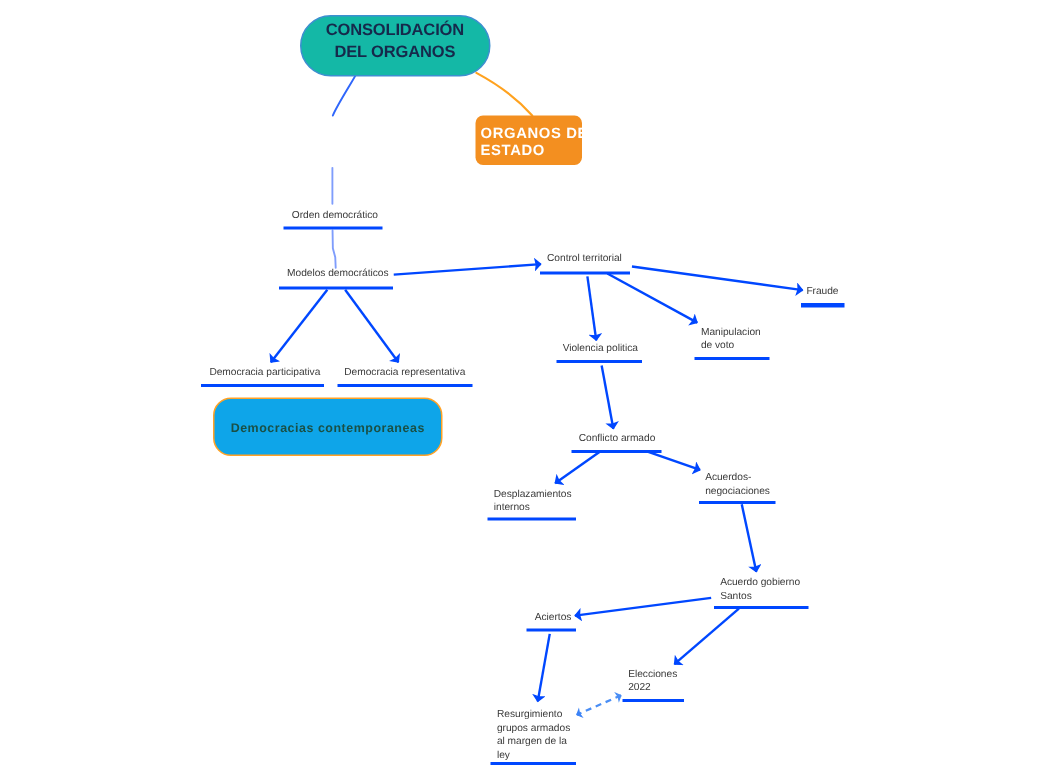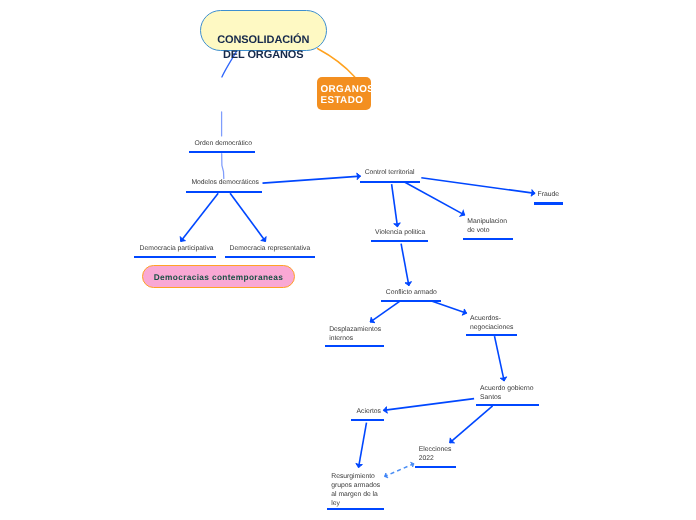--- a/index.html
+++ b/index.html
@@ -2,34 +2,34 @@
 <html><head>
 <meta charset="utf-8">
 <style>
   html,body{margin:0;padding:0;}
   body{width:696px;height:520px;background:#ffffff;overflow:hidden;
        font-family:"Liberation Sans",sans-serif;position:relative;-webkit-font-smoothing:antialiased;text-rendering:geometricPrecision;}
   #canvas{position:absolute;left:0;top:0;width:696px;height:520px;}
   svg.lines{position:absolute;left:0;top:0;width:696px;height:520px;pointer-events:none;}
 
   .root-box{position:absolute;left:200px;top:10.2px;width:126.5px;height:41px;
-            border:1.6px solid #3d8fd0;border-radius:20.5px;background:#fef9c3;
+            border:1.6px solid #3d8fd0;border-radius:20.5px;background:#14b8a6;
             box-sizing:border-box;display:flex;flex-direction:column;
-            align-items:center;justify-content:flex-start;padding-top:22px;}
+            align-items:center;justify-content:flex-start;padding-top:2px;}
   .root-box span{color:#16294b;font-size:11px;font-weight:bold;letter-spacing:-0.1px;line-height:14.4px;white-space:nowrap;display:block;}
 
   .branch{position:absolute;border-radius:5px;box-sizing:border-box;padding:6.9px 3px 0 3.4px;}
   .branch span{display:block;color:#ffffff;font-size:9.9px;font-weight:bold;line-height:11.2px;letter-spacing:0.42px;white-space:nowrap;}
 
   .tnode{position:absolute;color:#3a3a3a;font-size:6.8px;line-height:8.95px;letter-spacing:-0.02px;white-space:nowrap;}
   .tnode div{white-space:nowrap;}
   .uline{position:absolute;height:2.3px;background:#0047ff;}
 
-  .callout{position:absolute;left:142px;top:265px;width:153px;height:23px;
-           border:1.7px solid #ffa226;border-radius:12px;background:#f9a8d4;
+  .callout{position:absolute;left:142px;top:265px;width:153px;height:39px;
+           border:1.7px solid #ffa226;border-radius:12px;background:#0ea5e9;
            box-sizing:border-box;display:flex;align-items:center;justify-content:center;}
   .callout span{color:#1a5045;font-size:8.3px;font-weight:bold;letter-spacing:0.35px;}
 </style>
 </head>
 <body>
 
 <div id="canvas">
 
   <svg class="lines" viewBox="0 0 696 520">
     <defs>
@@ -77,21 +77,21 @@
 
     <path d="M414.0,463.6 L384.5,476.5" stroke="#4a8ef5" stroke-width="1.5" fill="none" stroke-dasharray="4,3.2" marker-end="url(#ahd)" marker-start="url(#ahs)"></path>
   </svg>
 
   <div class="root-box">
     <span>CONSOLIDACIÓN</span>
     <span>DEL ORGANOS</span>
   </div>
 
 
-  <div class="branch" style="left:317px;top:77px;width:54px;height:33.2px;background:#f38f20;">
+  <div class="branch" style="left:317px;top:77px;width:71px;height:33.2px;background:#f38f20;">
     <span>ORGANOS DE</span>
     <span>ESTADO</span>
   </div>
 
   <div class="tnode" style="left:194.5px;top:139.9px;">
     <div>Orden democrático</div>
   </div>
   <div class="uline" style="left:188.9px;top:150.9px;width:66.1px;"></div>
 
   <div class="tnode" style="left:191.4px;top:179.0px;">

